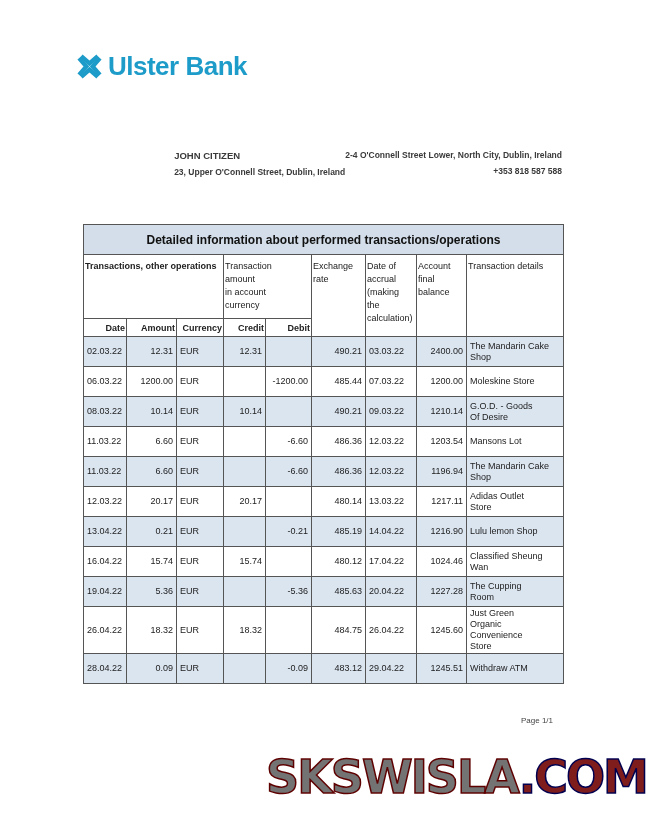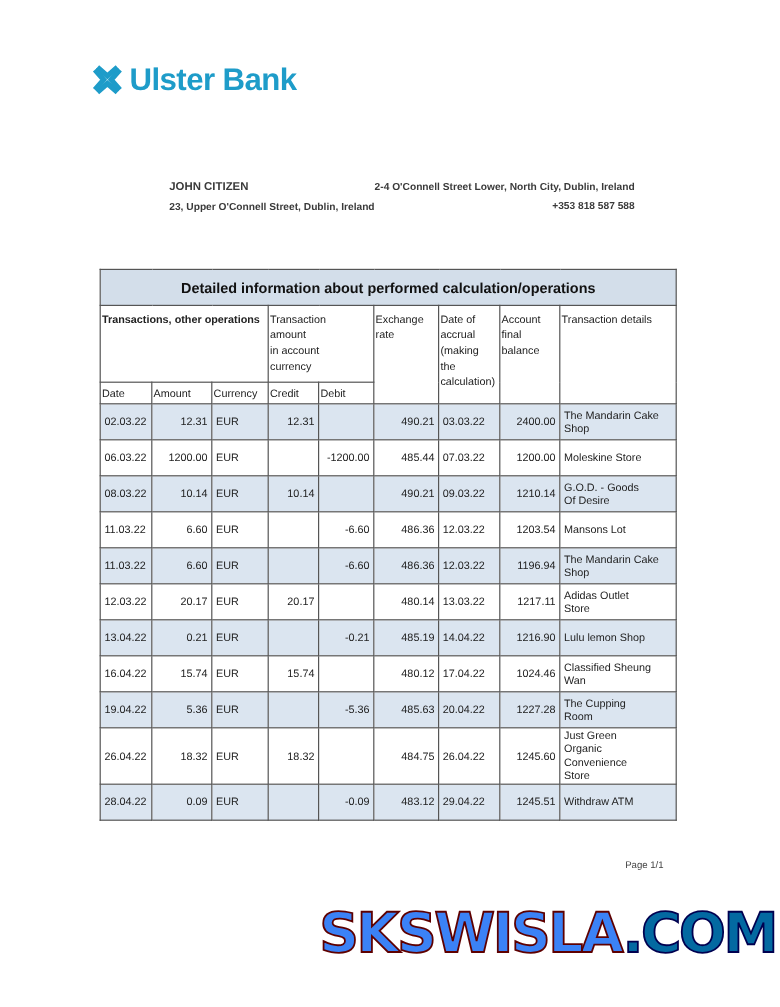--- a/index.html
+++ b/index.html
@@ -8,49 +8,49 @@
     background:#ffffff; overflow:hidden;
     font-family:"Liberation Sans", sans-serif; color:#333;
   }
 
   
   .brand { position:absolute; left:77px; top:49px; display:flex; align-items:center; }
   .brand svg { display:block; margin-right:6px; }
   .brand-name { font-size:26px; font-weight:bold; color:#1e9cc9; letter-spacing:-0.5px; white-space:nowrap; }
 
   
-  .addresses { position:absolute; left:95px; top:148px; width:480px; display:flex; justify-content:center; }
+  .addresses { position:absolute; left:82px; top:148px; width:480px; display:flex; justify-content:flex-end; }
   .customer-name { font-size:9.5px; font-weight:bold; margin-bottom:6px; color:#3a3a3a; }
   .customer-address { font-size:8.5px; font-weight:bold; color:#3a3a3a; }
   .bank-contact { text-align:right; font-size:8.5px; font-weight:bold; color:#3a3a3a; }
   .bank-contact div { margin-bottom:6px; }
 
   
   table.tx { position:absolute; left:83px; top:222px; width:480px; border-collapse:collapse; table-layout:fixed; font-size:9px; color:#222; }
   table.tx th, table.tx td { border:1px solid #555; overflow:hidden; }
   .title-cell { background:#d3deea; height:27px; font-size:12px; font-weight:bold; text-align:center; color:#111; }
   tr.group-row th { height:57px; vertical-align:top; padding-top:5px; font-weight:normal; text-align:left; line-height:13px; white-space:pre-line; }
   tr.group-row th.bold { font-weight:bold; }
-  tr.sub-row th { height:15px; font-weight:normal; text-align:left; }
+  tr.sub-row th { height:15px; font-weight:bold; text-align:right; }
   table.tx td { height:27px; padding:1px 3px; line-height:11px; vertical-align:middle; }
   tr.alt td { background:#dbe5f0; }
   .c-date { text-align:left; }
   .c-num { text-align:right; }
   .c-cur { text-align:left; }
   .c-bal { padding-right:2px; }
   .c-details { text-align:left; white-space:pre-line; }
 
   
   .page-number { position:absolute; top:714px; right:97px; font-size:8px; color:#444; }
 
   
   .watermark { position:absolute; left:266px; top:748px; font-family:"DejaVu Sans", sans-serif;
     font-weight:bold; font-size:46px; letter-spacing:-2px; white-space:nowrap; }
-  .wm-red  { color:#3b82f6; -webkit-text-stroke:1.5px #5e0000; }
-  .wm-blue { color:#0369a1; -webkit-text-stroke:1.5px #000050; }
+  .wm-red  { color:#737373; -webkit-text-stroke:1.5px #5e0000; }
+  .wm-blue { color:#7f1d1d; -webkit-text-stroke:1.5px #000050; }
 </style>
 </head>
 <body>
 
 <div class="page">
 
   <div class="brand">
     <svg viewBox="0 0 24 24" width="25" height="25">
       <g fill="none" stroke="#1e9cc9" stroke-width="4.2">
         <polyline points="4,2 12,9 20,2"></polyline>
@@ -80,21 +80,21 @@
         <col style="width:47px">
       <col style="width:42px">
         <col style="width:46px">
         <col style="width:54px">
       <col style="width:51px">
         <col style="width:50px">
         <col style="width:97px">
     </colgroup>
     <thead>
       <tr>
-        <th class="title-cell" colspan="9">Detailed information about performed calculation/operations</th>
+        <th class="title-cell" colspan="9">Detailed information about performed transactions/operations</th>
       </tr>
       <tr class="group-row">
         <th class="bold" colspan="3">Transactions, other operations</th>
         <th colspan="2">Transaction
 amount
 in account
 currency</th>
         <th rowspan="2">Exchange
 rate</th>
         <th rowspan="2">Date of

